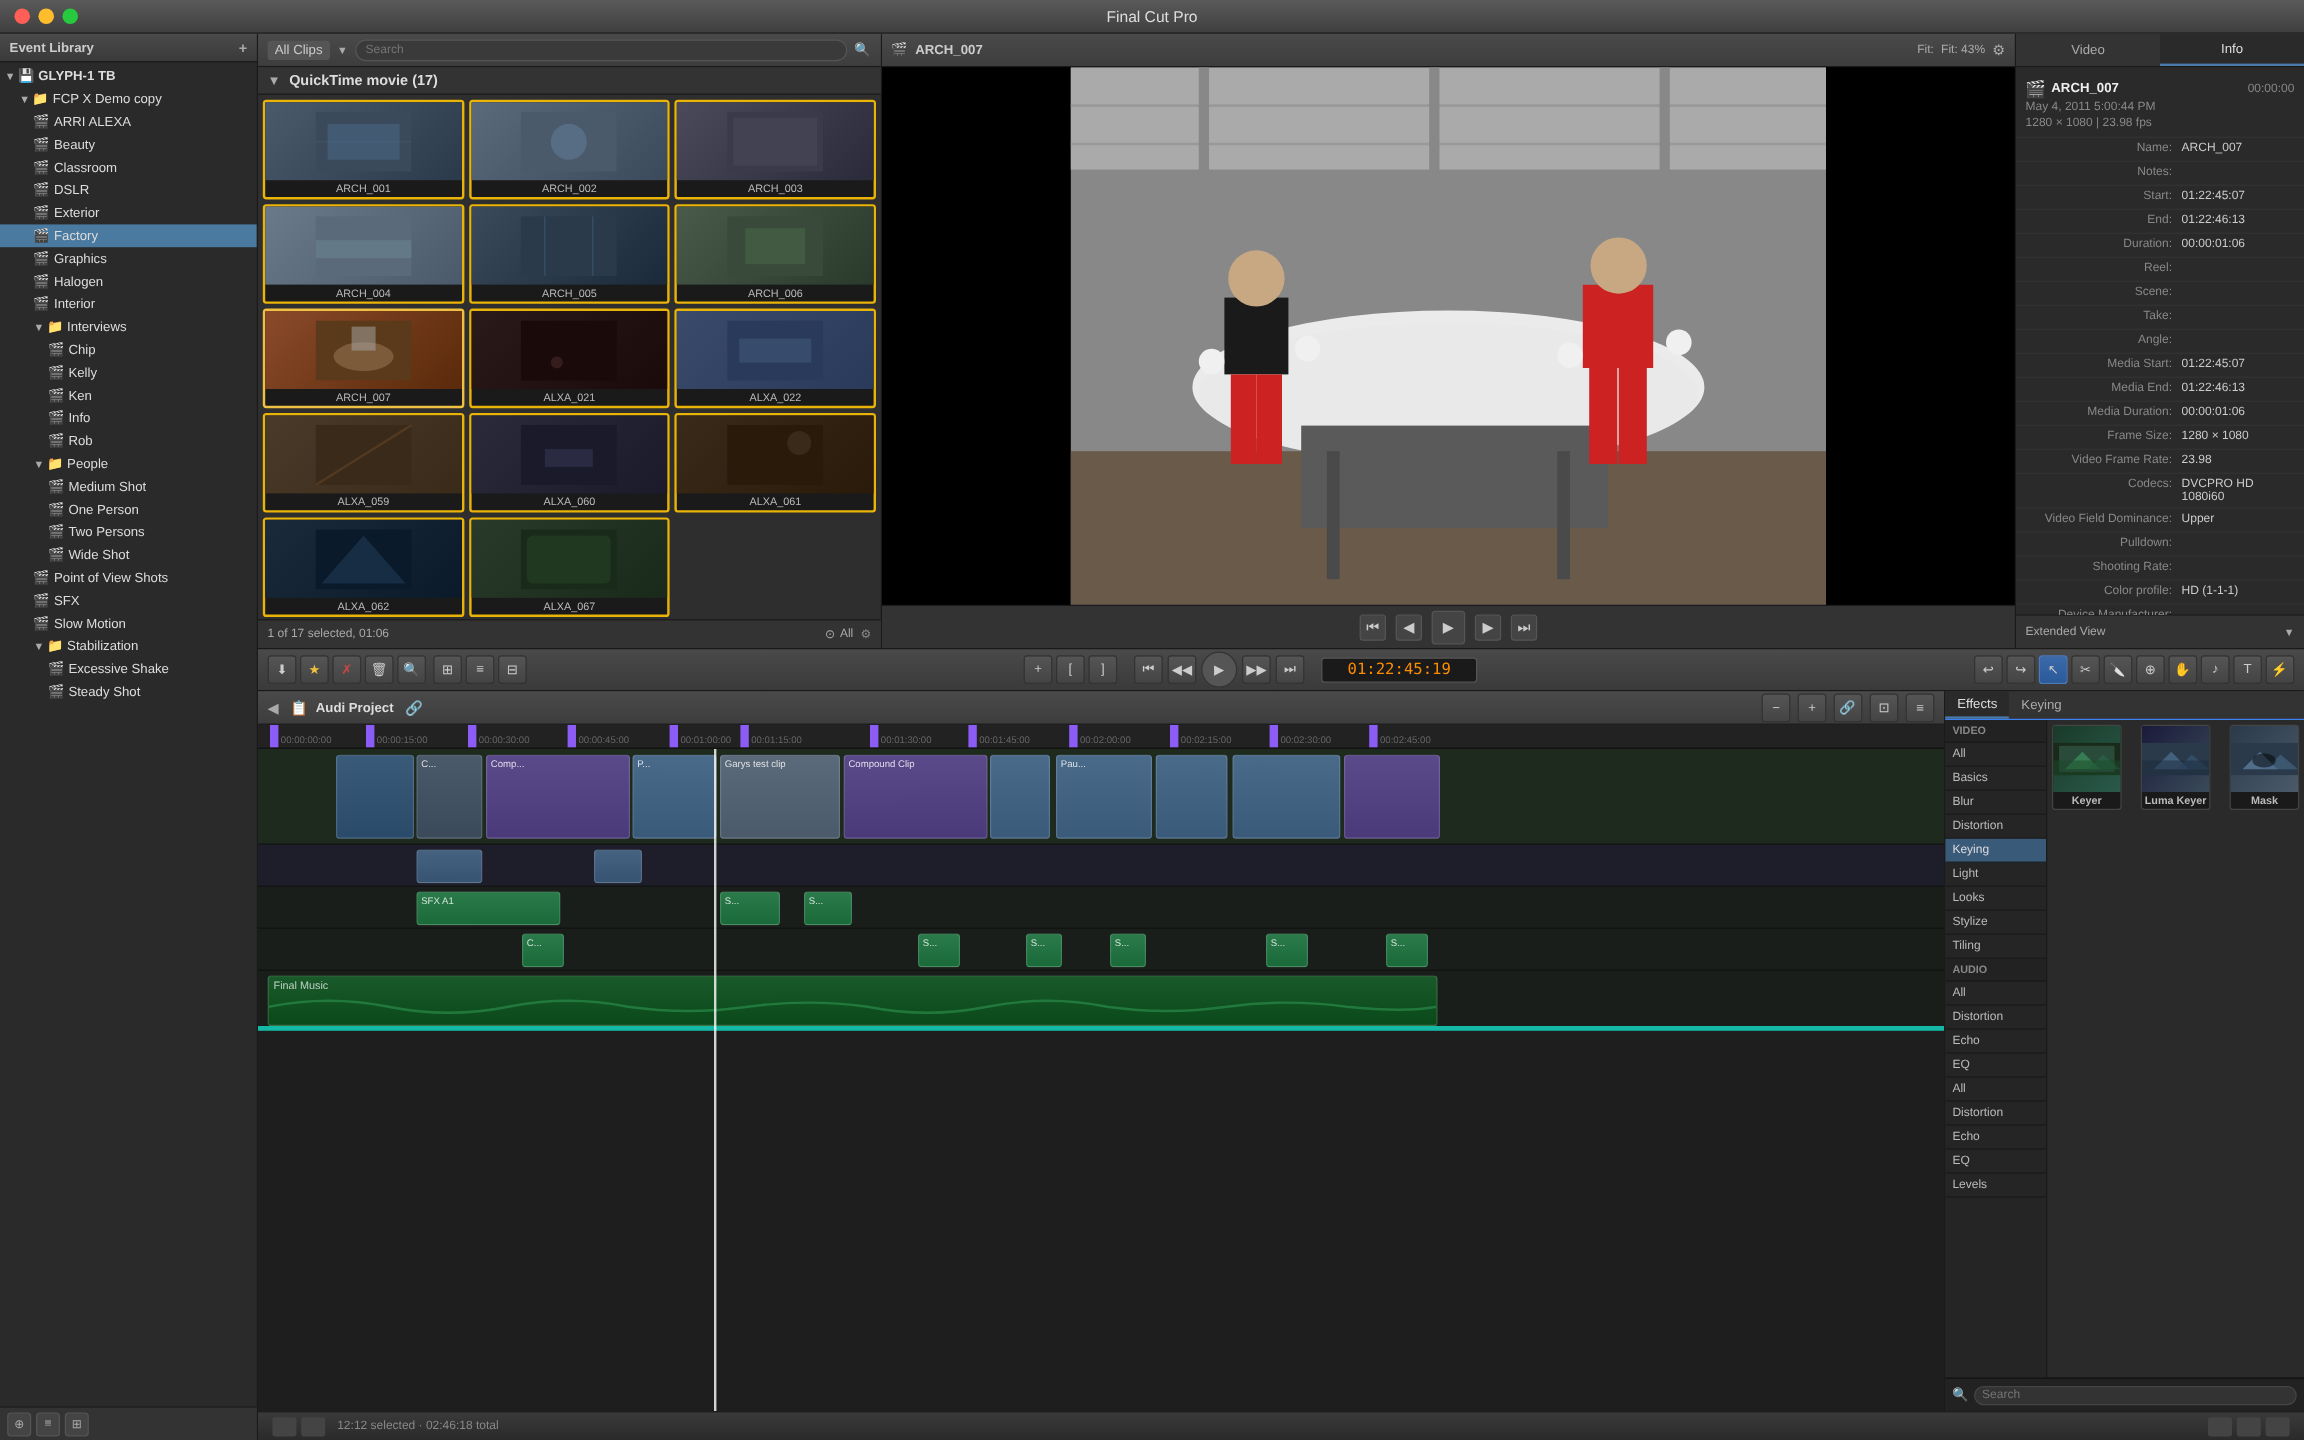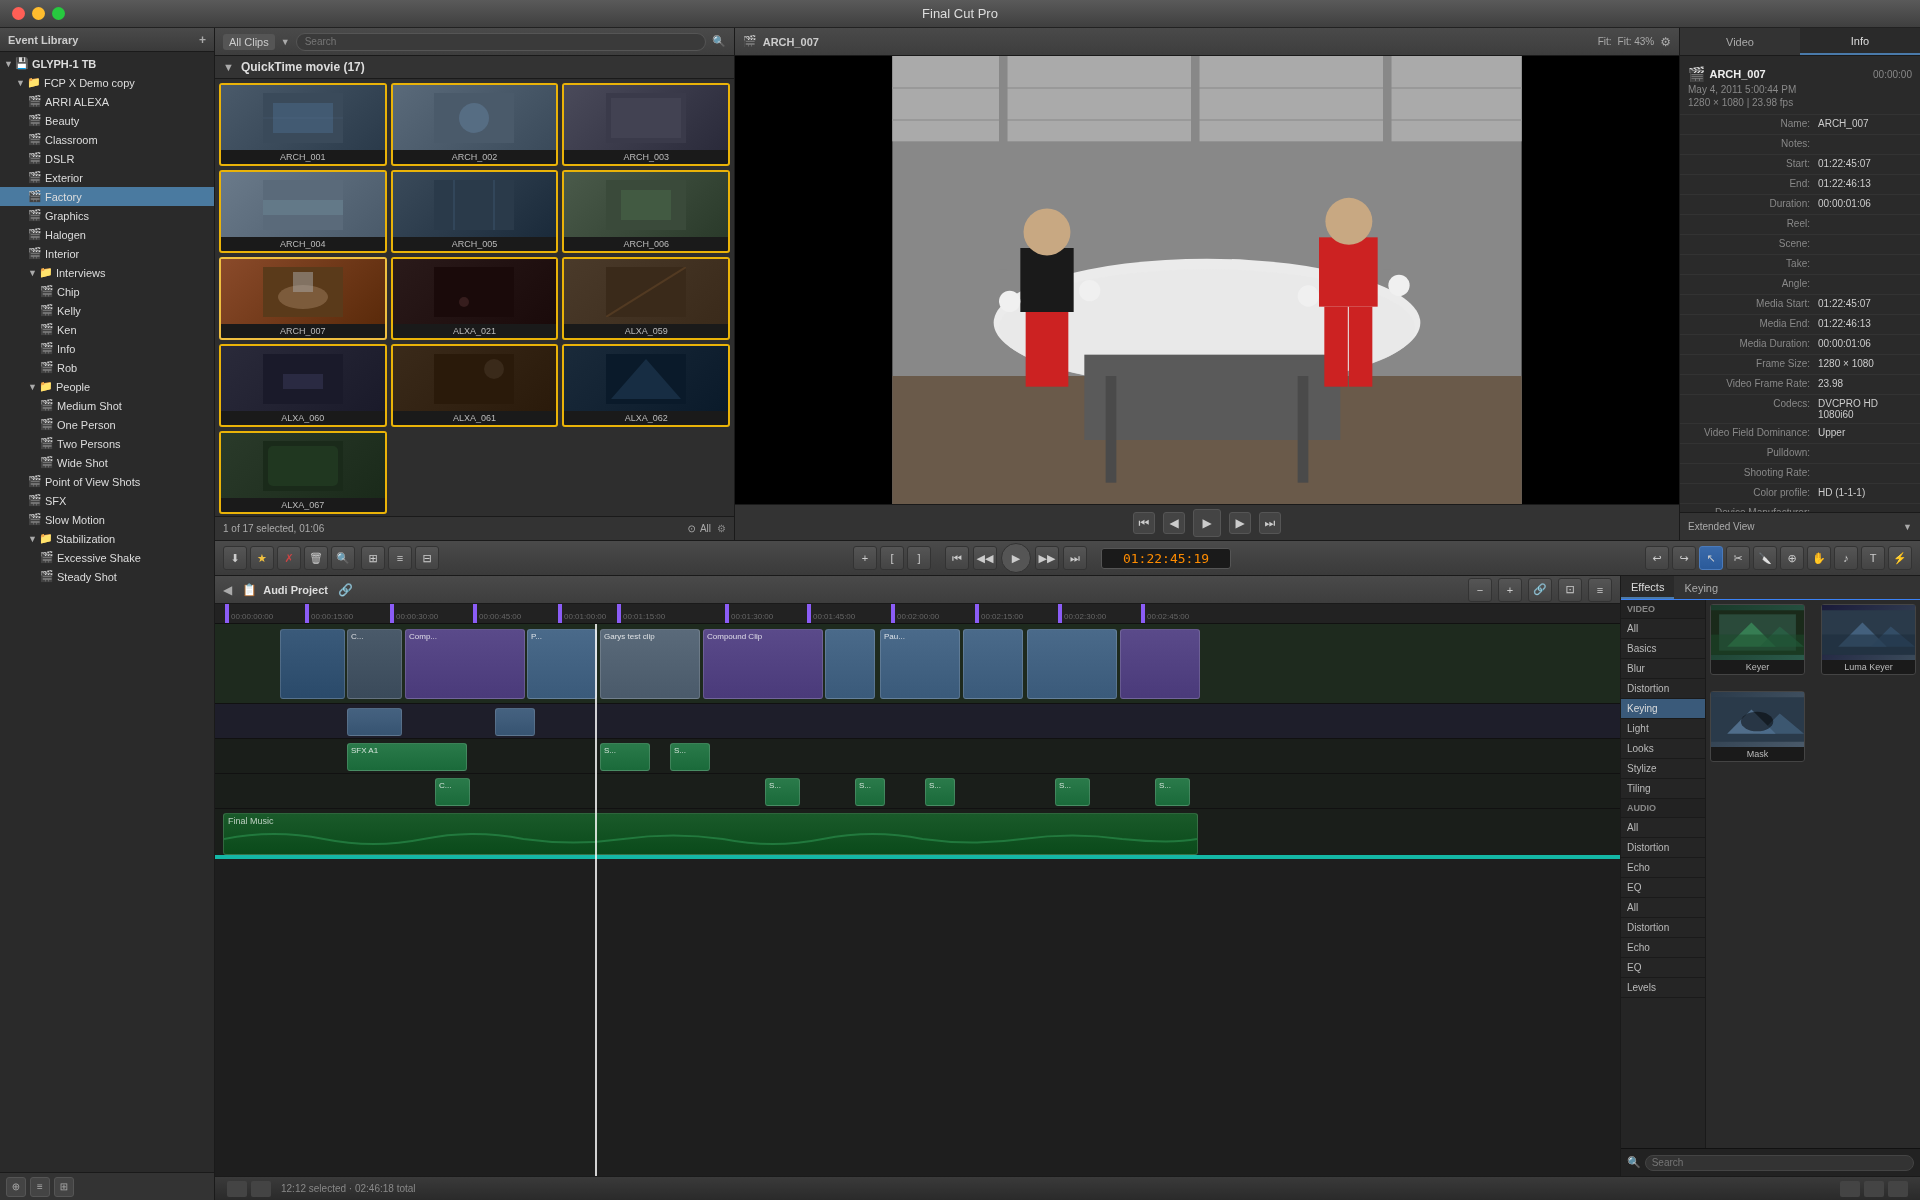--- a/index.html
+++ b/index.html
@@ -70,40 +70,40 @@
 
     
     .bottom-toolbar { height: 36px; background: linear-gradient(to bottom, #4a4a4a, #3a3a3a); display: flex; align-items: center; padding: 0 8px; gap: 6px; border-top: 1px solid #1a1a1a; border-bottom: 1px solid #1a1a1a; width: 100%; }
     .timecode-display { background: #1a1a1a; border: 1px solid #555; border-radius: 3px; padding: 2px 8px; font-family: monospace; font-size: 13px; color: #ff8c00; min-width: 130px; text-align: center; }
     .toolbar-group { display: flex; gap: 3px; align-items: center; }
     .tool-btn { width: 24px; height: 24px; background: linear-gradient(to bottom, #555, #444); border: 1px solid #333; border-radius: 3px; display: flex; align-items: center; justify-content: center; cursor: pointer; color: #ccc; font-size: 11px; }
     .tool-btn.active { background: linear-gradient(to bottom, #3a6aaa, #2a5a9a); border-color: #4a7abb; }
     .timeline-header-bar { height: 28px; background: linear-gradient(to bottom, #4a4a4a, #3d3d3d); display: flex; align-items: center; padding: 0 8px; gap: 6px; border-bottom: 1px solid #1a1a1a; }
     .timeline-project-name { font-size: 11px; font-weight: 600; color: #ddd; }
     .timeline-ruler { height: 20px; background: #222; border-bottom: 1px solid #111; position: relative; overflow: hidden; }
-    .ruler-tick { position: absolute; top: 0; font-size: 8px; color: #666; padding-left: 2px; border-left: 4px solid #8b5cf6; height: 100%; display: flex; align-items: flex-end; padding-bottom: 2px; }
+    .ruler-tick { position: absolute; top: 0; font-size: 8px; color: #666; padding-left: 2px; border-left: 7px solid #8b5cf6; height: 100%; display: flex; align-items: flex-end; padding-bottom: 2px; }
     .timeline-tracks { flex: 1; display: flex; overflow: hidden; }
     .tracks-content { flex: 1; background: #1e1e1e; overflow-x: auto; overflow-y: hidden; position: relative; }
     .track-row { height: 30px; border-bottom: 1px solid #1a1a1a; position: relative; }
     .track-clip { position: absolute; height: 24px; top: 3px; border-radius: 3px; overflow: hidden; cursor: pointer; border: 1px solid rgba(255,255,255,0.15); }
     .track-clip-video { background: linear-gradient(to bottom, #4a6a8a, #3a5a7a); }
     .track-clip-audio { background: linear-gradient(to bottom, #2a7a4a, #1a6a3a); }
     .track-clip-compound { background: linear-gradient(to bottom, #5a4a8a, #4a3a7a); }
     .track-clip label { font-size: 8px; color: rgba(255,255,255,0.8); padding: 2px 3px; white-space: nowrap; overflow: hidden; display: block; }
 
     
     .effects-panel { width: 300px; background: #2a2a2a; border-left: 1px solid #1a1a1a; display: flex; flex-direction: column; flex-shrink: 0; }
     .effects-tabs { display: flex; height: 24px; background: #333; border-bottom: 1px solid #3b82f6; }
     .effects-tab { padding: 0 10px; display: flex; align-items: center; font-size: 11px; cursor: pointer; color: #aaa; }
     .effects-tab.active { background: #2a2a2a; color: #ddd; border-bottom: 2px solid #4a7aaa; }
     .effects-sidebar { width: 85px; background: #252525; border-right: 1px solid #1a1a1a; overflow-y: auto; flex-shrink: 0; }
     .effects-category { padding: 4px 6px; font-size: 10px; color: #bbb; cursor: pointer; border-bottom: 1px solid #1a1a1a; }
     .effects-category.selected { background: #3a5a7a; color: #ddd; }
     .effects-category.section-header { color: #888; font-size: 9px; font-weight: 600; background: #222; cursor: default; }
-    .effects-grid { flex: 1; display: grid; grid-template-columns: repeat(2, 1fr); gap: 16px; padding: 4px; align-content: start; overflow-y: auto; }
+    .effects-grid { flex: 1; display: grid; grid-template-columns: repeat(3, 1fr); gap: 16px; padding: 4px; align-content: start; overflow-y: auto; font-weight: bold; }
     .effect-thumb { background: #1a1a1a; border: 1px solid #444; border-radius: 3px; cursor: pointer; }
     .effect-thumb-img { width: 100%; height: 55px; background: #333; overflow: hidden; }
     .effect-label { font-size: 9px; color: #bbb; text-align: center; padding: 2px; }
     .effects-content { flex: 1; display: flex; overflow: hidden; }
 
     
     ::-webkit-scrollbar { width: 6px; height: 6px; }
     ::-webkit-scrollbar-track { background: #222; }
     ::-webkit-scrollbar-thumb { background: #555; border-radius: 3px; }
 
@@ -372,20 +372,29 @@
           <div class="clip-thumb">
             <div class="clip-thumb-img clip-alxa021">
               <svg width="80" height="50" viewBox="0 0 80 50">
                   <rect width="80" height="50" fill="#1a0a0a"></rect>
                   <circle cx="30" cy="35" r="5" fill="#4a2a2a" opacity="0.6"></circle>
                 </svg>
             </div>
             <div class="clip-label">ALXA_021</div>
           </div>
 
+          <div class="clip-thumb">
+            <div class="clip-thumb-img clip-alxa022">
+              <svg width="80" height="50" viewBox="0 0 80 50">
+                  <rect width="80" height="50" fill="#2a3a5a"></rect>
+                  <rect x="10" y="15" width="60" height="20" fill="#4a6a8a" opacity="0.4"></rect>
+                </svg>
+            </div>
+            <div class="clip-label">ALXA_022</div>
+          </div>
           <div class="clip-thumb">
             <div class="clip-thumb-img clip-alxa059">
               <svg width="80" height="50" viewBox="0 0 80 50">
                   <rect width="80" height="50" fill="#3a2a1a"></rect>
                   <line x1="0" y1="50" x2="80" y2="0" stroke="#6a4a2a" stroke-width="2" opacity="0.5"></line>
                 </svg>
             </div>
             <div class="clip-label">ALXA_059</div>
           </div>
           <div class="clip-thumb">

